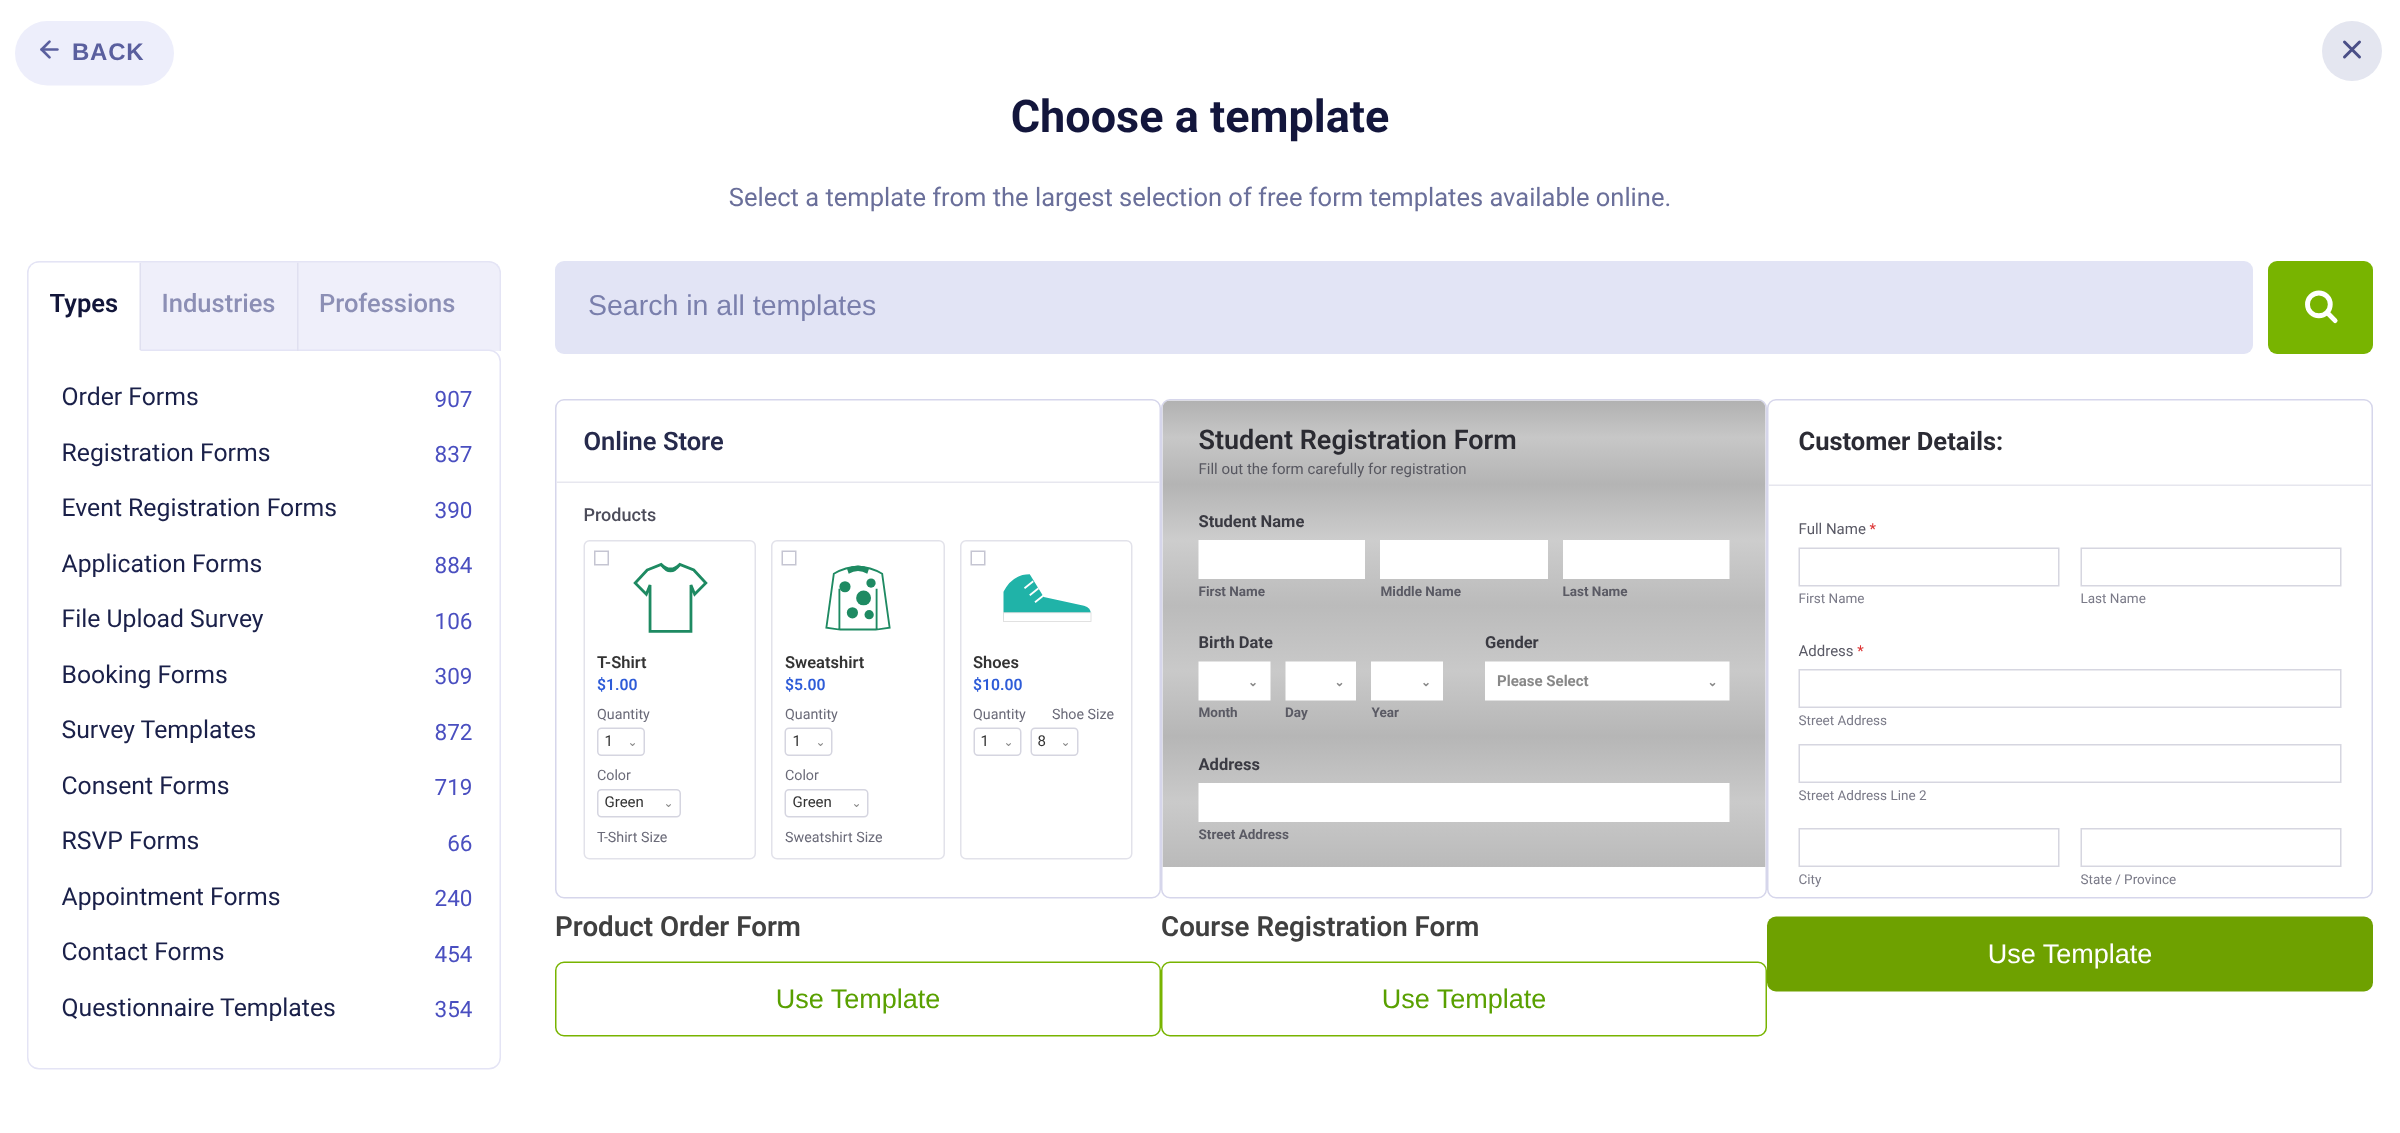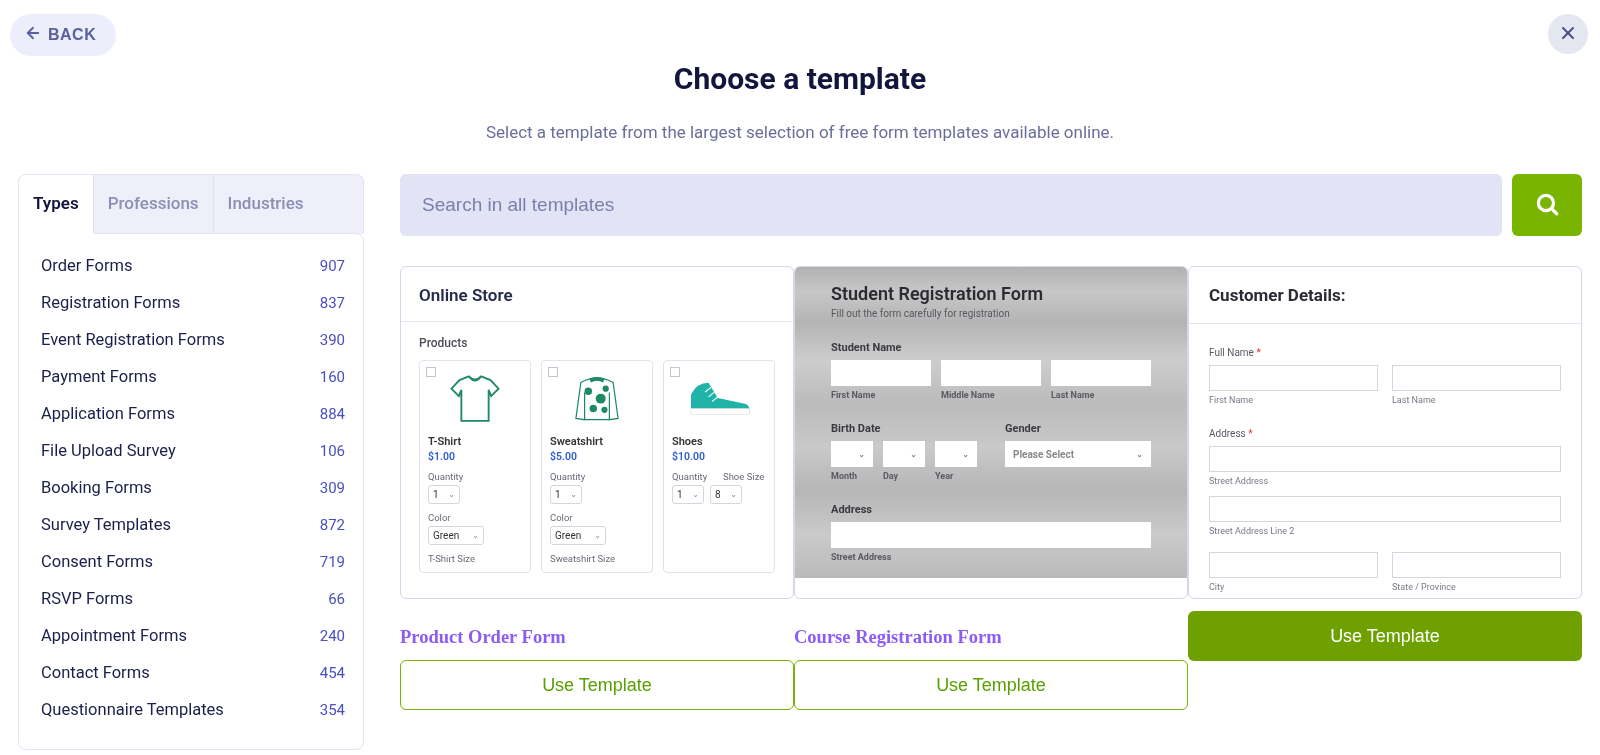--- a/index.html
+++ b/index.html
@@ -14,42 +14,42 @@
 
 
 .header { text-align: center; margin-top: 6px; }
 .header h1 { font-size: 30px; font-weight: 700; color: #13163c; }
 .header p { margin-top: 26px; font-size: 17px; color: #6a6f9a; }
 
 
 .main { display: flex; gap: 36px; padding: 20px 18px 0 18px; margin-top: 12px; }
 
 
-.sidebar { width: 346px; flex-shrink: 0; }
+.sidebar { width: 316px; flex-shrink: 0; }
 .tabs { display: flex; background: #efeffa; border-radius: 8px 8px 0 0; overflow: hidden; border: 1px solid #e4e4f5; border-bottom: none; }
 .tab { flex: 0 0 auto; padding: 18px 14px 20px 14px; font-size: 17px; font-weight: 500; color: #8c8fb5; cursor: pointer; border-right: 1px solid #e0e0f0; }
 .tab.active { background: #fff; color: #12163a; font-weight: 600; border-bottom: 1px solid #fff; position: relative; z-index: 2; }
 .tab:last-child { border-right: none; }
 .sidebar-body { border: 1px solid #e4e4f5; border-radius: 0 8px 8px 8px; padding: 22px 18px 12px 22px; margin-top: -1px; }
 .cat-row { display: flex; justify-content: space-between; align-items: center; font-size: 16.5px; margin-bottom: 18px; cursor: pointer; }
 .cat-row .name { color: #1a2049; }
 .cat-row .count { color: #4a4fc0; font-size: 15px; }
 
 
 .content { flex: 1; }
 .search-row { display: flex; gap: 10px; margin-bottom: 30px; }
 .search-input { flex: 1; background: #e2e4f5; border: none; border-radius: 6px; font-size: 19px; padding: 20px 22px; color: #4a4f87; }
 .search-input::placeholder { color: #7a7fac; }
 .search-btn { width: 70px; background: #78b400; border: none; border-radius: 6px; display: flex; align-items: center; justify-content: center; cursor: pointer; }
 .search-btn svg { width: 26px; height: 26px; stroke: #fff; }
 
 .cards { display: flex; }
 .card { flex: 1; display: flex; flex-direction: column; }
 .card-prev { height: 333px; border: 1px solid #d6d6eb; border-radius: 6px; overflow: hidden; position: relative; background: #fff; }
-.card h3 { font-size: 18.5px; font-weight: 600; margin-top: 28px; color: #8b5cf6; font-family: Liberation Serif, serif; }
+.card h3 { font-size: 18.5px; font-weight: 600; margin-top: 8px; color: #404040; }
 .use-btn { margin-top: 12px; height: 50px; border-radius: 6px; font-size: 18px; font-weight: 500; cursor: pointer; }
 .use-btn.outline { background: #fff; border: 1px solid #78b400; color: #59a000; }
 .use-btn.solid { background: #6ea100; border: none; color: #fff; }
 
 
 .p1 { padding: 18px; font-size: 12px; color: #333; }
 .p1 .title { font-size: 17px; font-weight: 600; color: #262a4c; }
 .p1 .hr { height: 1px; background: #e7e7ef; margin: 16px -18px 14px -18px; }
 .p1 .plabel { font-weight: 500; color: #4c4c5a; font-size: 12px; }
 .p1 .prodrow { display: flex; gap: 10px; margin-top: 10px; }
@@ -57,21 +57,21 @@
 .p1 .prod .cb { width: 10px; height: 10px; border: 1px solid #c5c5d2; position: absolute; top: 6px; left: 6px; }
 .p1 .prod .pic { height: 62px; display: flex; align-items: center; justify-content: center; }
 .p1 .prod .pname { font-weight: 600; font-size: 11px; margin-top: 6px; }
 .p1 .prod .pprice { color: #2e5cd8; font-size: 10.5px; font-weight: 600; margin-top: 2px; }
 .p1 .prod .lbl { font-size: 9.5px; color: #6a6a78; margin-top: 8px; }
 .p1 .prod .sel { margin-top: 3px; border: 1px solid #d5d5e0; border-radius: 3px; font-size: 10px; padding: 3px 4px; display: inline-flex; align-items: center; justify-content: space-between; background: #fff; }
 .p1 .prod .sel .caret { font-size: 8px; margin-left: 4px; color: #888; }
 .p1 .prod .selrow { display: flex; gap: 6px; }
 
 
-.p2 { background: linear-gradient(180deg,#b1b1b1 0,#c7c7c7 8%,#b4b4b4 18%,#cdcdcd 30%,#bbbbbb 44%,#c9c9c9 58%,#b6b6b6 72%,#cacaca 86%,#bababa 100%); padding: 16px 36px; font-size: 11px; color: #34343a; }
+.p2 { background: linear-gradient(180deg,#b1b1b1 0,#c7c7c7 8%,#b4b4b4 18%,#cdcdcd 30%,#bbbbbb 44%,#c9c9c9 58%,#b6b6b6 72%,#cacaca 86%,#bababa 100%); padding: 16px 24px; font-size: 11px; color: #34343a; }
 .p2 .title { font-size: 18px; font-weight: 600; color: #2b2b32; }
 .p2 .sub { font-size: 10px; color: #575760; margin-top: 4px; }
 .p2 .sec { margin-top: 22px; font-weight: bold; }
 .p2 .lbl { font-size: 11px; color: #3a3a42; margin-bottom: 6px; display: block; }
 .p2 .row3 { display: flex; gap: 10px; }
 .p2 .inp { background: #fff; height: 26px; flex: 1; }
 .p2 .sel { background: #fff; height: 26px; flex: 1; display: flex; align-items: center; justify-content: space-between; padding: 0 8px; color: #888; font-size: 10px; }
 .p2 .sel .car { font-size: 8px; }
 .p2 .cap { font-size: 9px; color: #5a5a64; margin-top: 4px; }
 .p2 .row-split { display: flex; gap: 28px; }
@@ -115,39 +115,35 @@
 <div class="header">
   <h1>Choose a template</h1>
   <p>Select a template from the largest selection of free form templates available online.</p>
 </div>
 
 <div class="main">
 
   <div class="sidebar">
     <div class="tabs">
       <div class="tab active">Types</div>
+      <div class="tab">Industries</div>
       <div class="tab">Professions</div>
-      <div class="tab">Industries</div>
     </div>
     <div class="sidebar-body" id="cat-list">
         <div class="cat-row">
           <span class="name">Order Forms</span>
           <span class="count">907</span>
         </div>
         <div class="cat-row">
           <span class="name">Registration Forms</span>
           <span class="count">837</span>
         </div>
         <div class="cat-row">
           <span class="name">Event Registration Forms</span>
           <span class="count">390</span>
-        </div>
-        <div class="cat-row">
-          <span class="name">Payment Forms</span>
-          <span class="count">160</span>
         </div>
         <div class="cat-row">
           <span class="name">Application Forms</span>
           <span class="count">884</span>
         </div>
         <div class="cat-row">
           <span class="name">File Upload Survey</span>
           <span class="count">106</span>
         </div>
         <div class="cat-row">

